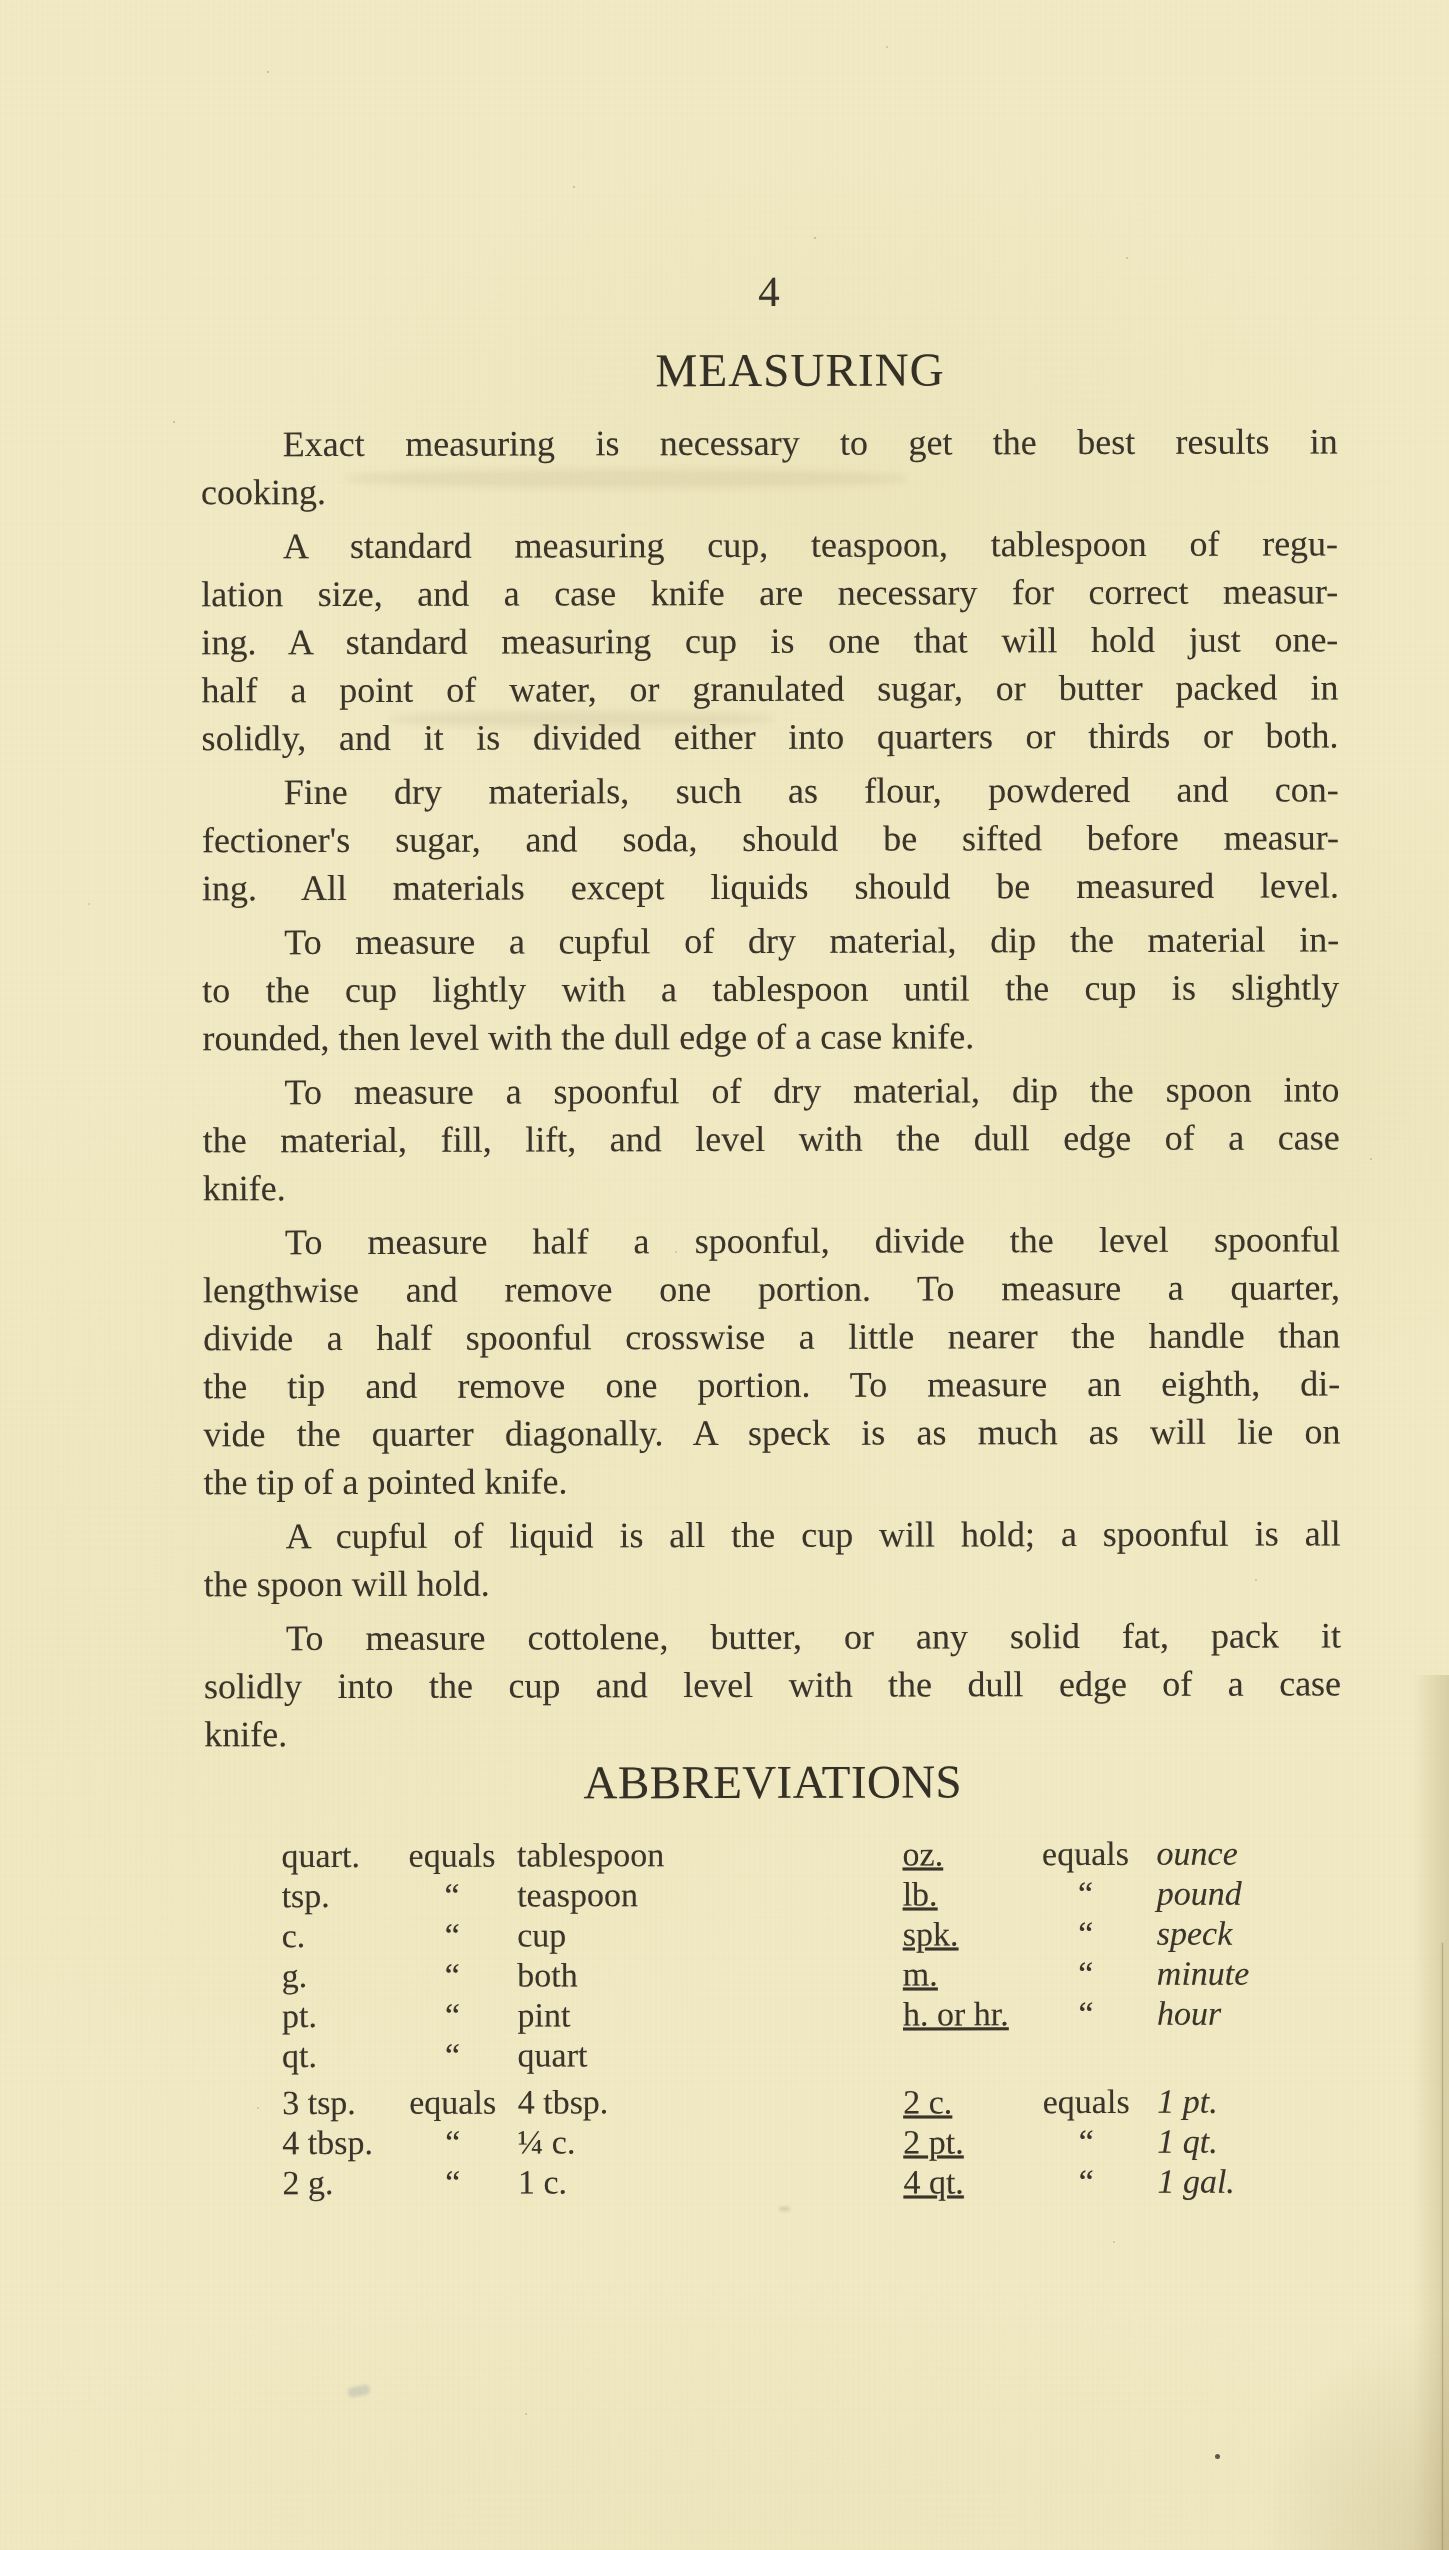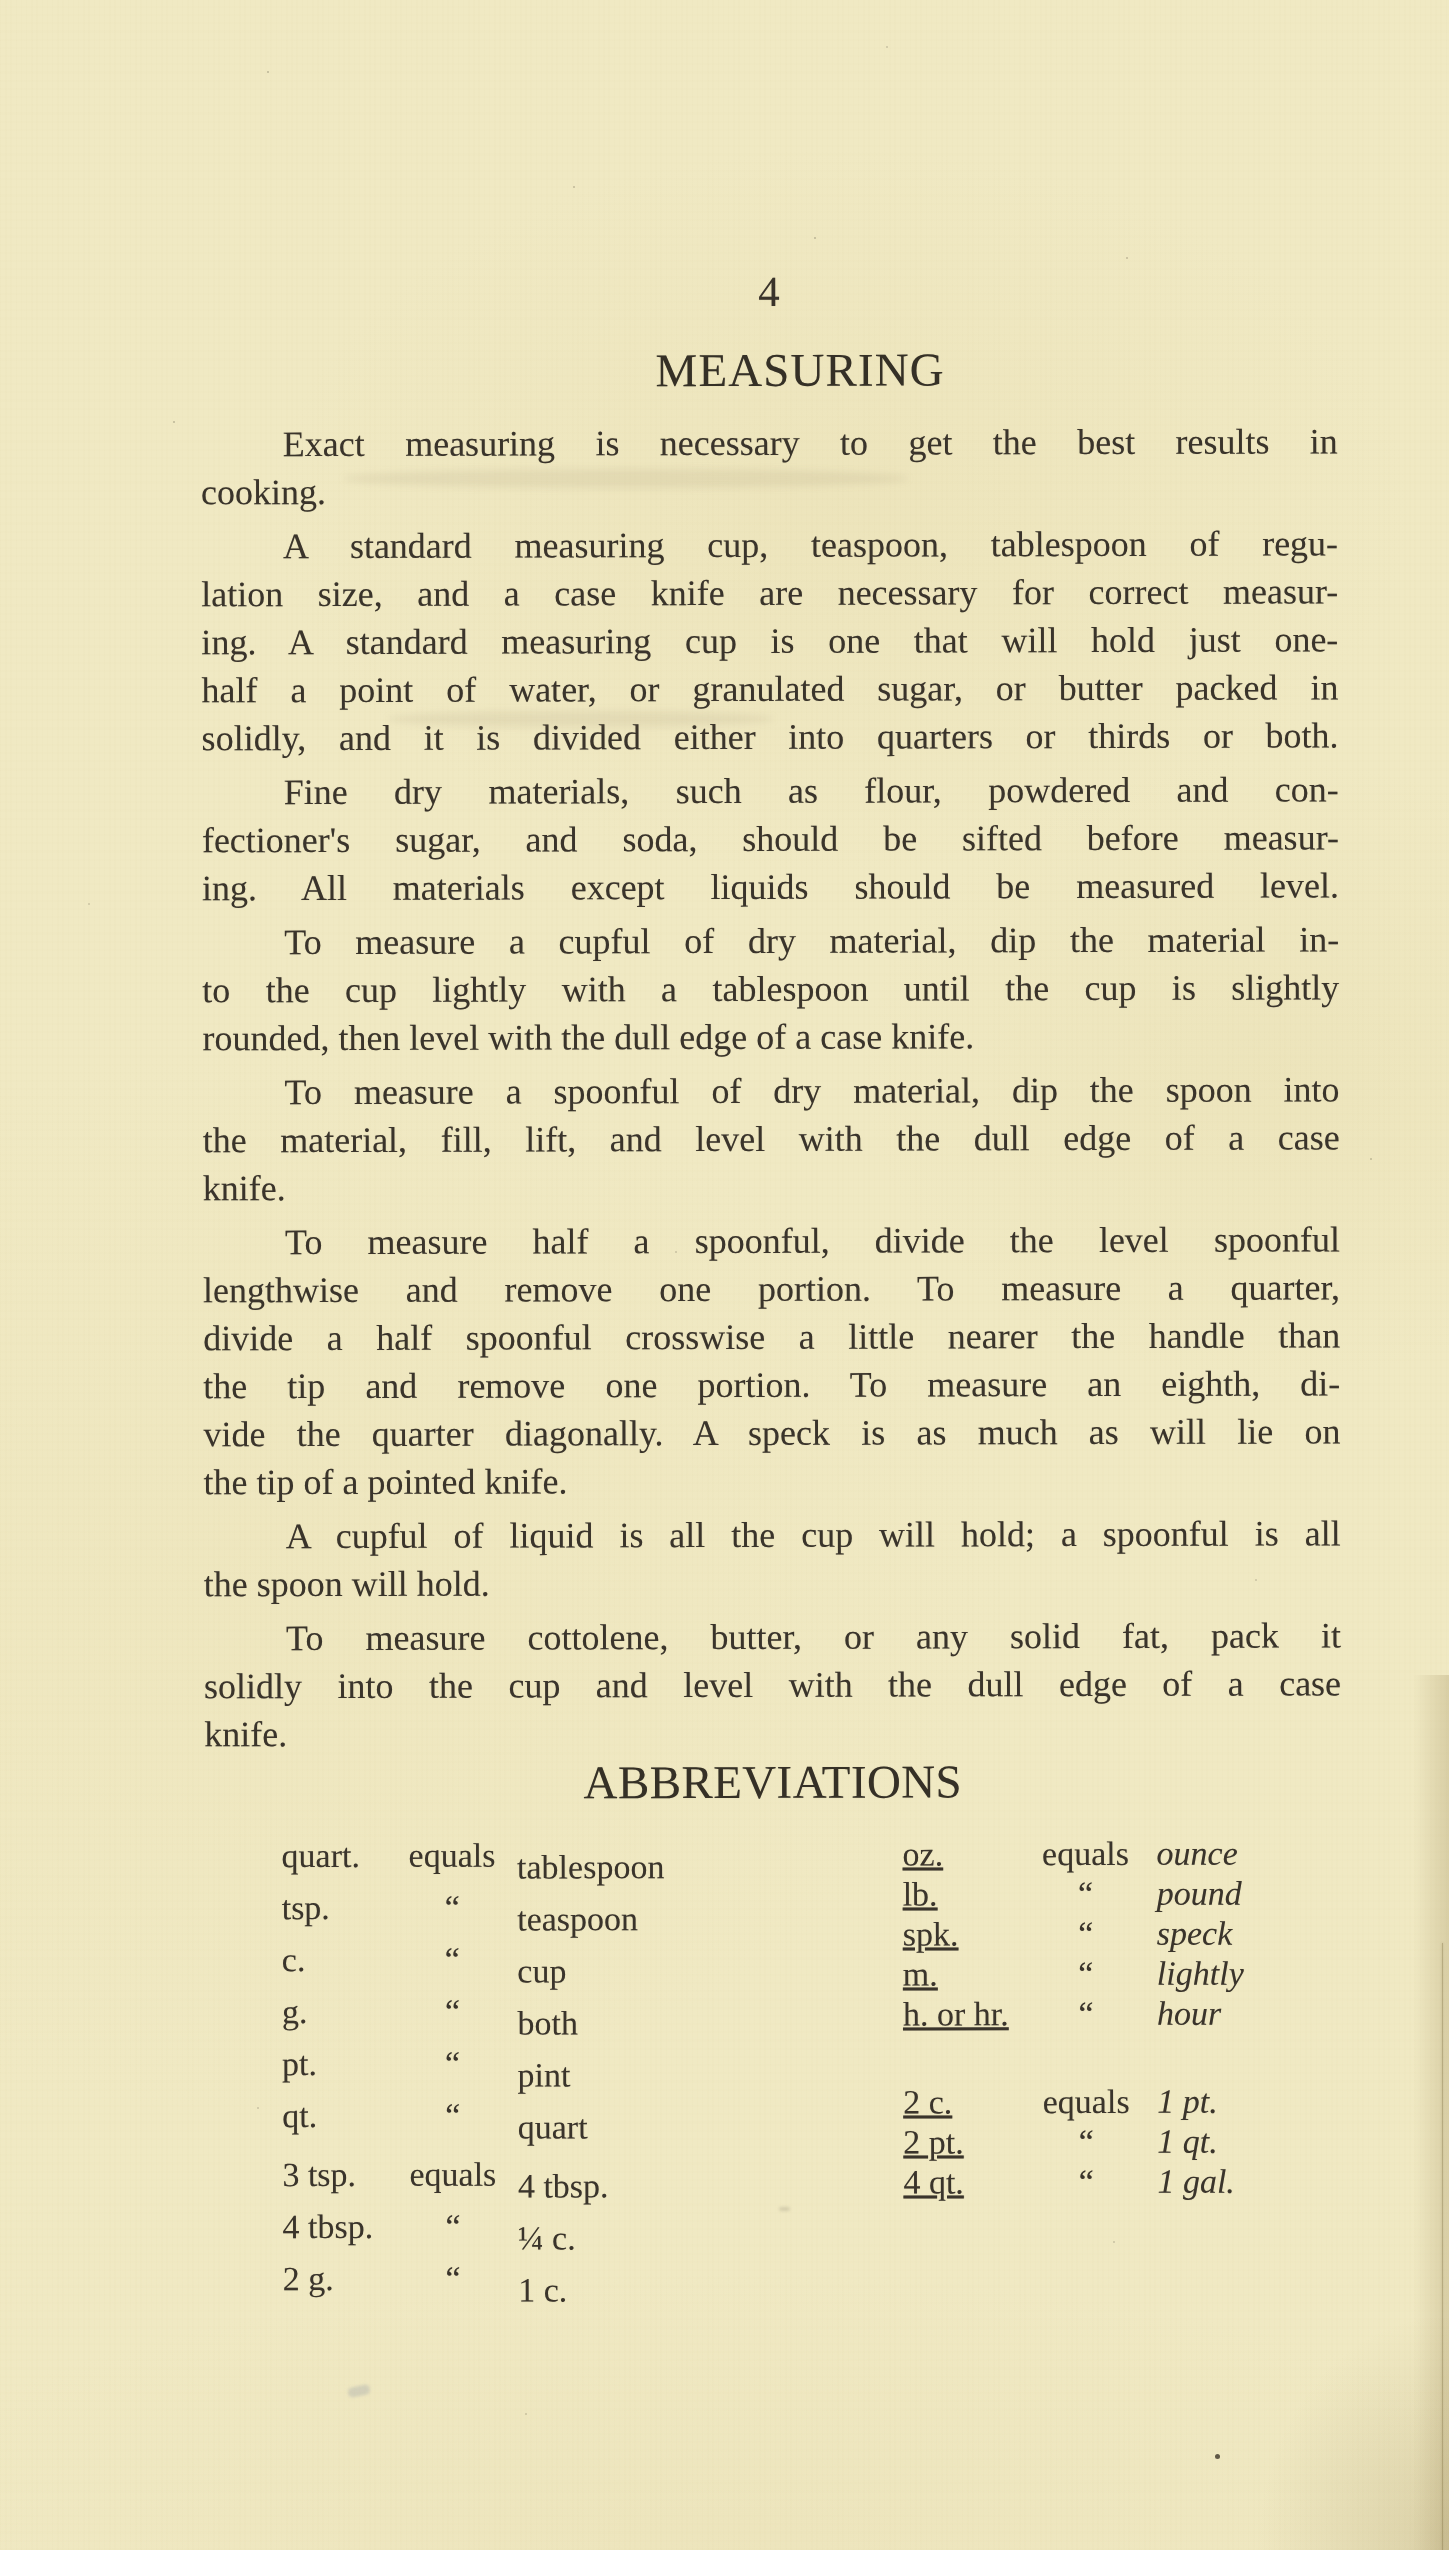--- a/index.html
+++ b/index.html
@@ -66,21 +66,21 @@
   .abbr-col{
     position:absolute;top:1835px;
     font-size:34px;line-height:40px;
   }
   #abbr-left{left:280px;width:588px;}
   #abbr-right{left:901px;width:521px;}
   .abbr-row{white-space:nowrap;}
   .cell{display:inline-block;vertical-align:top;}
   #abbr-left .c1{width:110px;}
   #abbr-left .c2{width:121px;text-align:center;}
-  #abbr-left .c3{padding-left:4.5px;margin-top:12px;}
+  #abbr-left .c3{padding-left:4.5px;}
   #abbr-right .c1{width:127px;text-decoration:underline;}
   #abbr-right .c2{width:112px;text-align:center;}
   #abbr-right .c3{padding-left:15px;font-style:italic;}
   #abbr-left .equivs{margin-top:7.4px;}
   #abbr-right .equivs{margin-top:48px;}
 
   
   .edge-right{
     position:absolute;right:0;top:1675px;bottom:0;width:36px;
     background:linear-gradient(to right, rgba(150,130,80,0), rgba(150,130,80,.26));
@@ -177,21 +177,21 @@
           <div class="abbr-row"><span class="cell c1">3 tsp.</span><span class="cell c2">equals</span><span class="cell c3">4 tbsp.</span></div>
           <div class="abbr-row"><span class="cell c1">4 tbsp.</span><span class="cell c2">“</span><span class="cell c3">¼ c.</span></div>
           <div class="abbr-row"><span class="cell c1">2 g.</span><span class="cell c2">“</span><span class="cell c3">1 c.</span></div>
         </div>
       </div>
     <div id="abbr-right" class="abbr-col">
         <div class="abbr-group defs">
           <div class="abbr-row"><span class="cell c1">oz.</span><span class="cell c2">equals</span><span class="cell c3">ounce</span></div>
           <div class="abbr-row"><span class="cell c1">lb.</span><span class="cell c2">“</span><span class="cell c3">pound</span></div>
           <div class="abbr-row"><span class="cell c1">spk.</span><span class="cell c2">“</span><span class="cell c3">speck</span></div>
-          <div class="abbr-row"><span class="cell c1">m.</span><span class="cell c2">“</span><span class="cell c3">lightly</span></div>
+          <div class="abbr-row"><span class="cell c1">m.</span><span class="cell c2">“</span><span class="cell c3">minute</span></div>
           <div class="abbr-row"><span class="cell c1">h. or hr.</span><span class="cell c2">“</span><span class="cell c3">hour</span></div>
         </div>
         <div class="abbr-group equivs">
           <div class="abbr-row"><span class="cell c1">2 c.</span><span class="cell c2">equals</span><span class="cell c3">1 pt.</span></div>
           <div class="abbr-row"><span class="cell c1">2 pt.</span><span class="cell c2">“</span><span class="cell c3">1 qt.</span></div>
           <div class="abbr-row"><span class="cell c1">4 qt.</span><span class="cell c2">“</span><span class="cell c3">1 gal.</span></div>
         </div>
       </div>
   </div>
 

